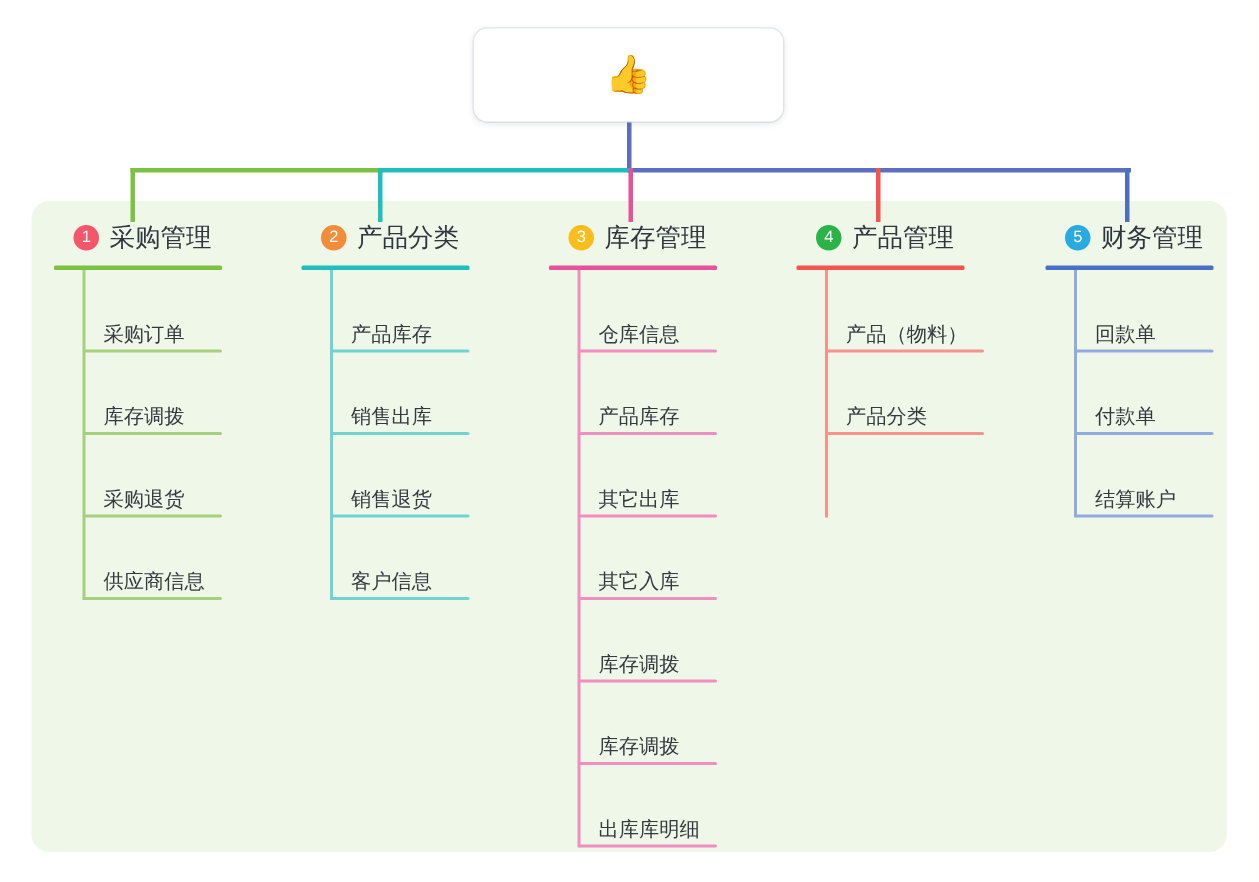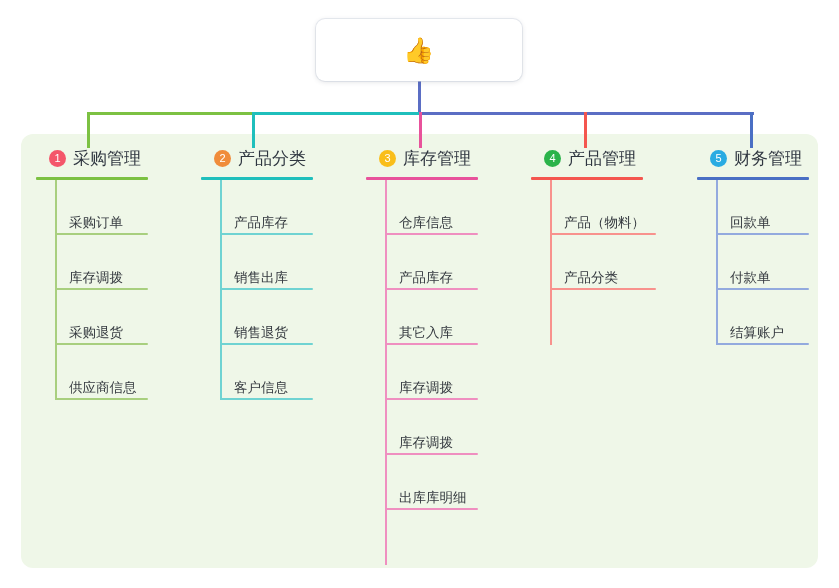--- a/index.html
+++ b/index.html
@@ -221,20 +221,24 @@
         <div class="spine" style="background: rgb(239, 143, 192); height: 385px;"></div>
         <div class="item">
           <span class="item-label">仓库信息</span>
           <div class="item-rule" style="width: 92px; background: rgb(239, 143, 192);"></div>
         </div>
         <div class="item">
           <span class="item-label">产品库存</span>
           <div class="item-rule" style="width: 92px; background: rgb(239, 143, 192);"></div>
         </div>
         <div class="item">
+          <span class="item-label">其它出库</span>
+          <div class="item-rule" style="width: 92px; background: rgb(239, 143, 192);"></div>
+        </div>
+        <div class="item">
           <span class="item-label">其它入库</span>
           <div class="item-rule" style="width: 92px; background: rgb(239, 143, 192);"></div>
         </div>
         <div class="item">
           <span class="item-label">库存调拨</span>
           <div class="item-rule" style="width: 92px; background: rgb(239, 143, 192);"></div>
         </div>
         <div class="item">
           <span class="item-label">库存调拨</span>
           <div class="item-rule" style="width: 92px; background: rgb(239, 143, 192);"></div>

